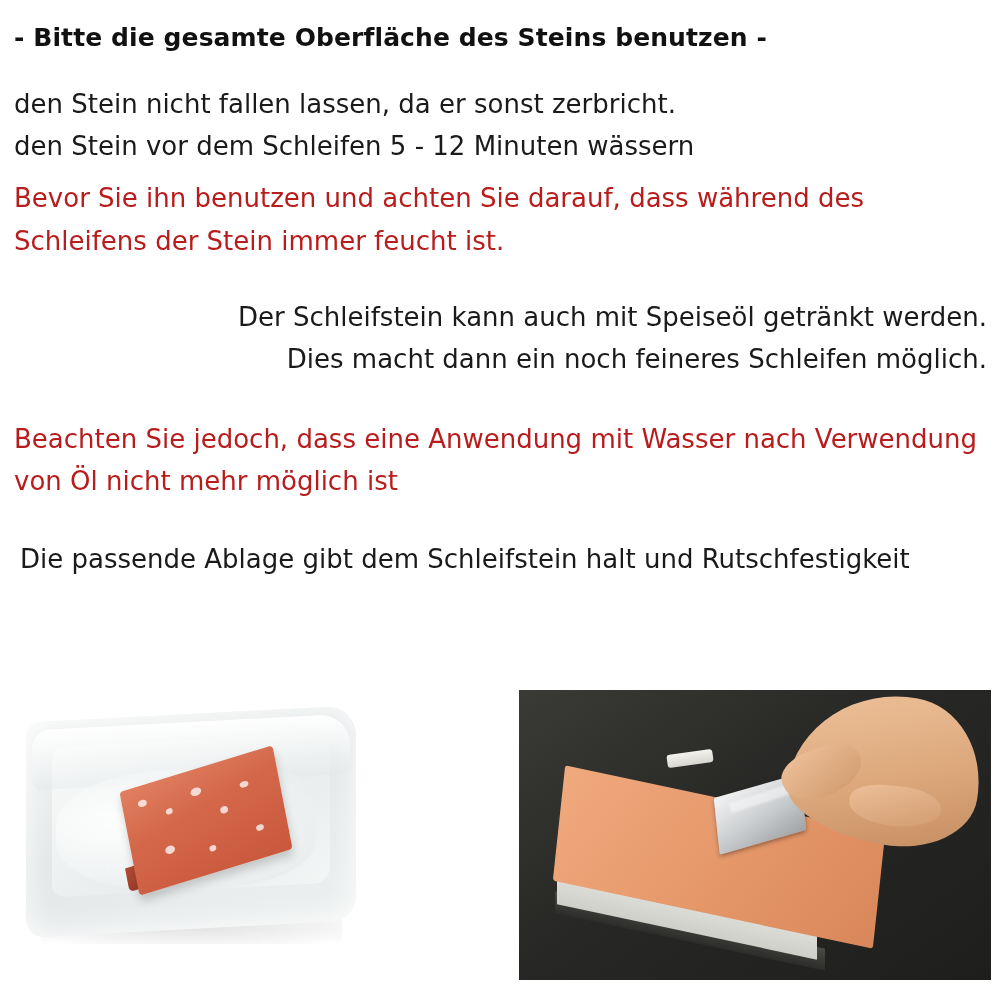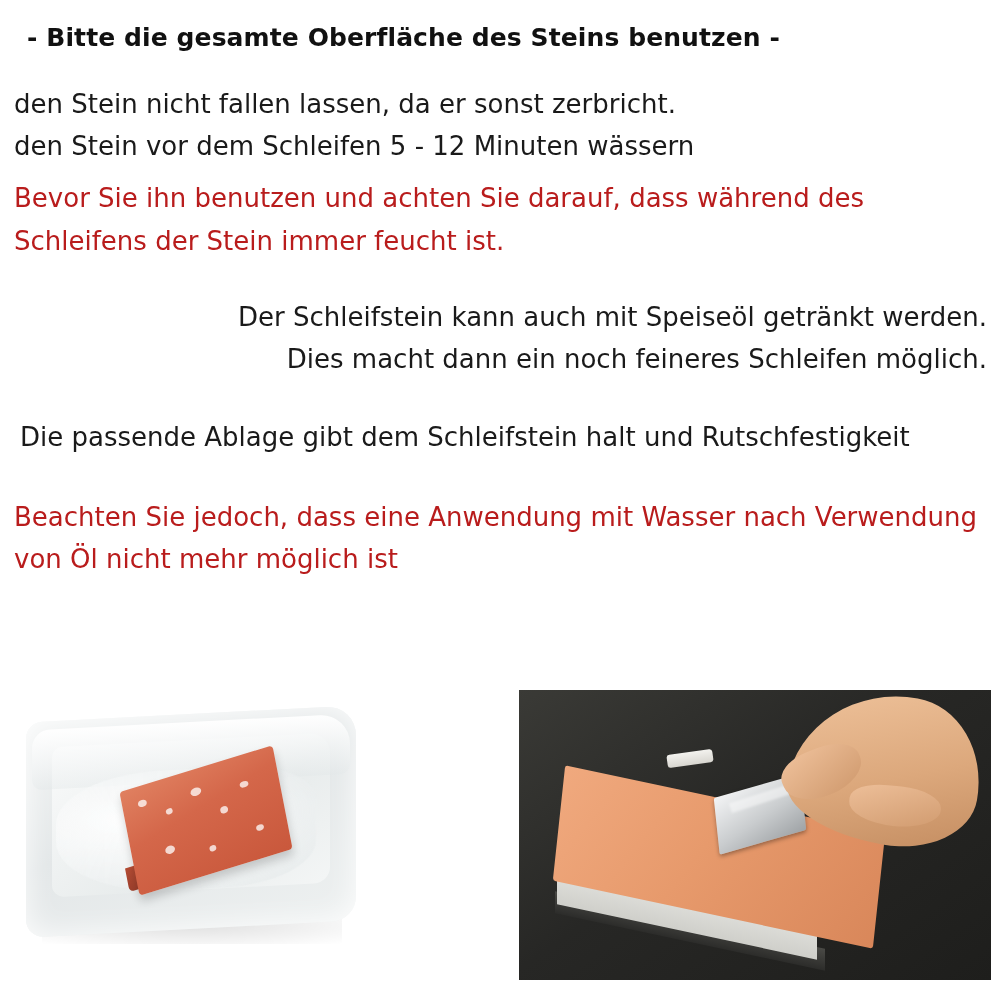--- a/index.html
+++ b/index.html
@@ -19,21 +19,21 @@
     width: 1001px;
     height: 1001px;
     box-sizing: border-box;
     padding: 18px 14px 0 14px;
   }
   .headline {
     font-size: 25px;
     font-weight: bold;
     color: #111111;
     letter-spacing: 0.1px;
-    margin: 4px 0 0 13px;
+    margin: 4px 0 0 0;
     line-height: 1.25;
   }
   .block {
     margin-top: 30px;
   }
   .line {
     font-size: 26px;
     line-height: 1.62;
     color: #1a1a1a;
     white-space: nowrap;
@@ -272,27 +272,27 @@
   <div class="block warn">
     <div class="line red">Bevor Sie ihn benutzen und achten Sie darauf, dass während des</div>
     <div class="line red">Schleifens der Stein immer feucht ist.</div>
   </div>
 
   <div class="block oil">
     <div class="line">Der Schleifstein kann auch mit Speiseöl getränkt werden.</div>
     <div class="line">Dies macht dann ein noch feineres Schleifen möglich.</div>
   </div>
 
-  <div class="block tray">
-    <div class="line">Die passende Ablage gibt dem Schleifstein halt und Rutschfestigkeit</div>
-  </div>
-
   <div class="block water-warn">
     <div class="line red">Beachten Sie jedoch, dass eine Anwendung mit Wasser nach Verwendung</div>
     <div class="line red">von Öl nicht mehr möglich ist</div>
+  </div>
+
+  <div class="block tray">
+    <div class="line">Die passende Ablage gibt dem Schleifstein halt und Rutschfestigkeit</div>
   </div>
 
   <div class="images">
 
     <div class="photo photo-left">
       <div class="shadow-left"></div>
       <div class="tub">
         <div class="tub-inner"></div>
         <div class="tub-rim"></div>
         <div class="water"></div>

